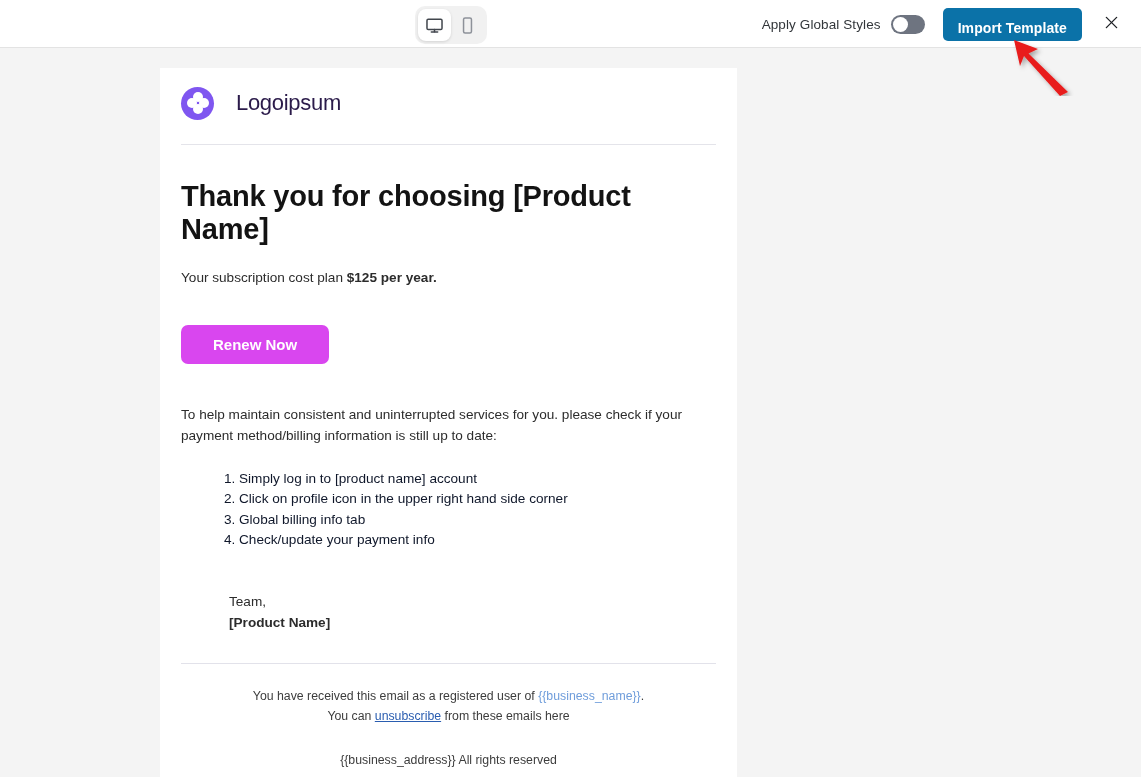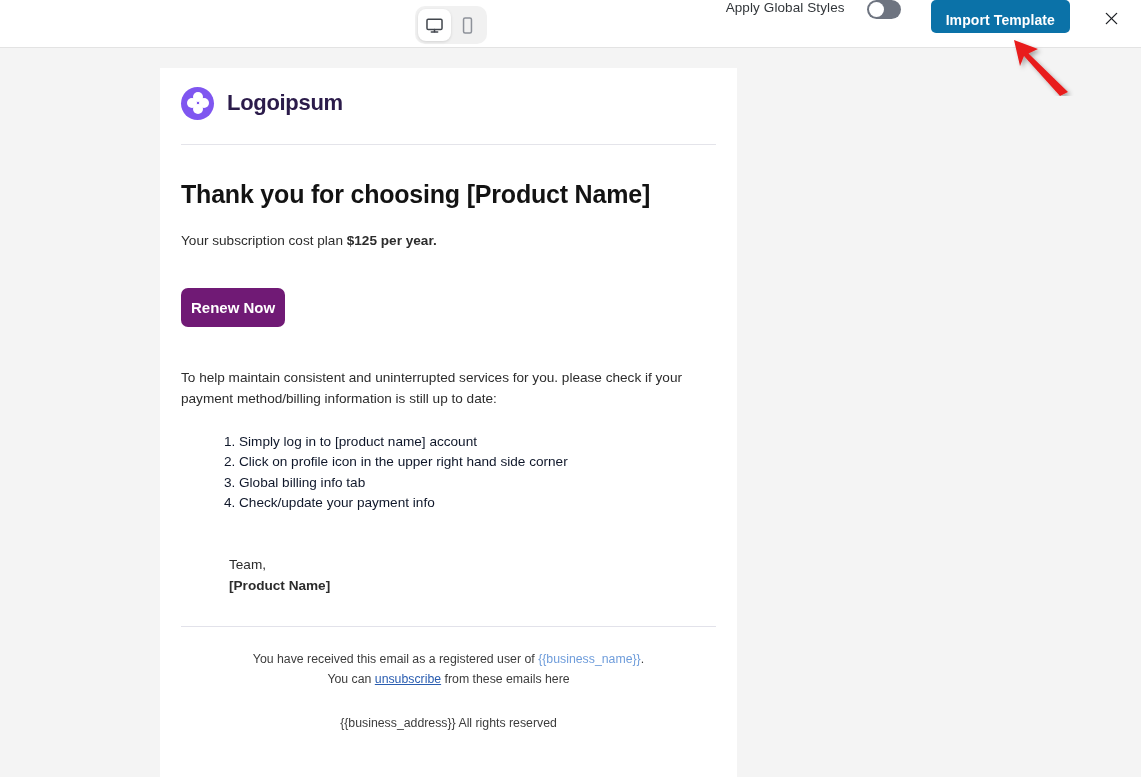--- a/index.html
+++ b/index.html
@@ -57,22 +57,22 @@
   }
   .device-btn svg { display: block; }
 
   
   .right-cluster {
     position: absolute;
     right: 10px;
     top: 0;
     height: 48px;
     display: flex;
-    align-items: flex-start;
-    gap: 12px;
+    align-items: center;
+    gap: 0;
   }
   .global-styles-label {
     font-size: 13.5px;
     color: #32363a;
     margin-right: 10px;
     white-space: nowrap;
     letter-spacing: 0.1px;
   }
   .toggle {
     width: 34px;
@@ -169,59 +169,60 @@
     width: 10px; height: 10px;
     border-radius: 50%;
     background: #ffffff;
   }
   .logo-mark span.p1 { top: 5.5px;  left: 11.5px; }
   .logo-mark span.p2 { top: 17.5px; left: 11.5px; }
   .logo-mark span.p3 { top: 11.5px; left: 5.5px; }
   .logo-mark span.p4 { top: 11.5px; left: 17.5px; }
   .logo-text {
     font-size: 22px;
-    font-weight: bold;
+    font-weight: normal;
     color: #2b1b4a;
     letter-spacing: -0.3px;
+    margin-left: 9px;
   }
 
   .hr-top {
     border-top: 1px solid #e4e4ea;
     margin-top: 6px;
   }
 
   .email-body { padding-top: 0px; }
 
   h1.heading {
-    font-size: 25px;
+    font-size: 29px;
     font-weight: bold;
     color: #131313;
     margin-top: 35px;
     letter-spacing: -0.2px;
   }
 
   p.para {
     font-size: 13.6px;
     color: #2c2c2c;
     line-height: 21.5px;
     margin-top: 23px;
   }
   p.para.tight { margin-top: 21px; }
   p.para b { font-weight: bold; }
 
   .renew-wrap { margin-top: 36px; }
   .renew-btn {
     display: inline-block;
-    background: #701a75;
+    background: #d946ef;
     color: #ffffff;
     font-size: 15px;
     font-weight: bold;
     border: none;
     border-radius: 7px;
-    padding: 0 10px;
+    padding: 0 32px;
     height: 39px;
     line-height: 39px;
     cursor: pointer;
     font-family: "Liberation Sans", sans-serif;
   }
 
   p.para.wide { margin-top: 40px; max-width: 520px; }
 
   ol.steps {
     margin-top: 22px;

